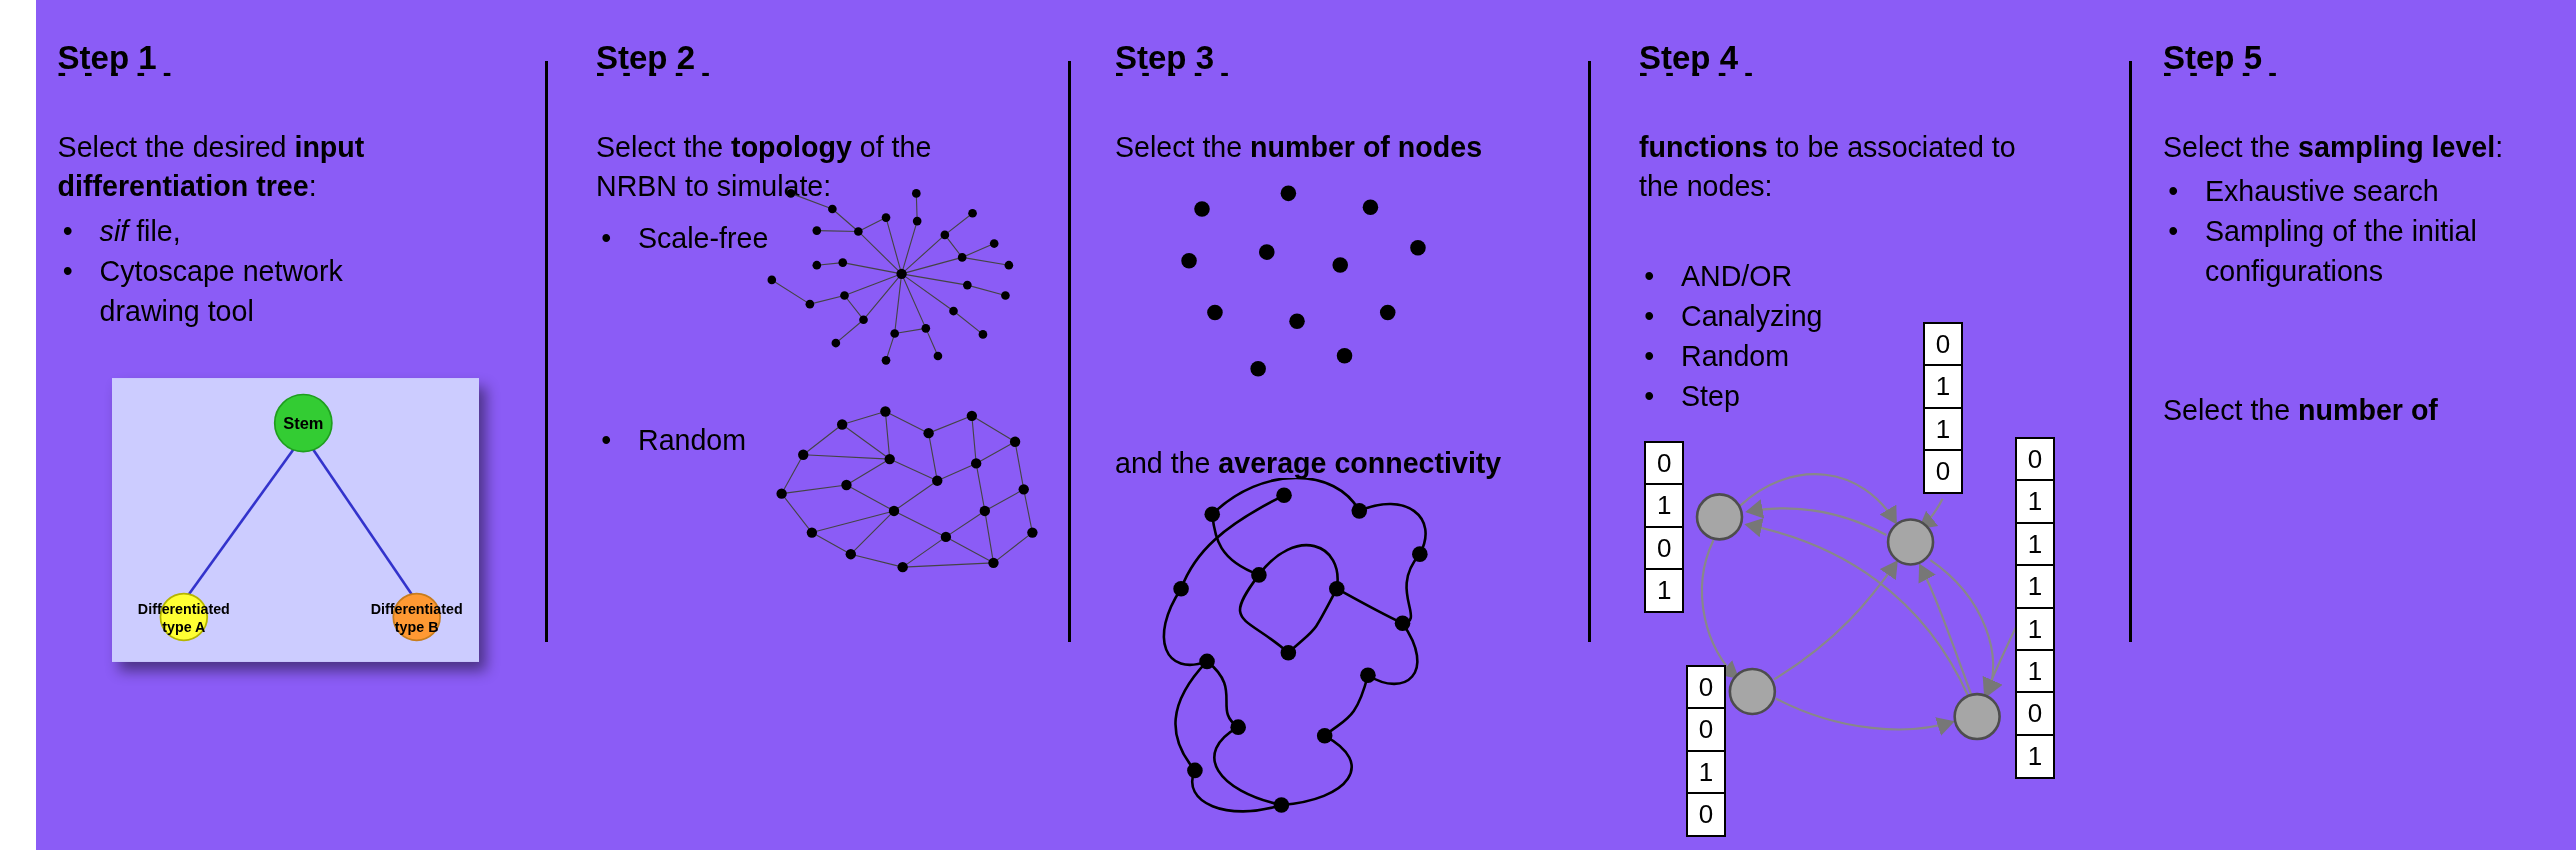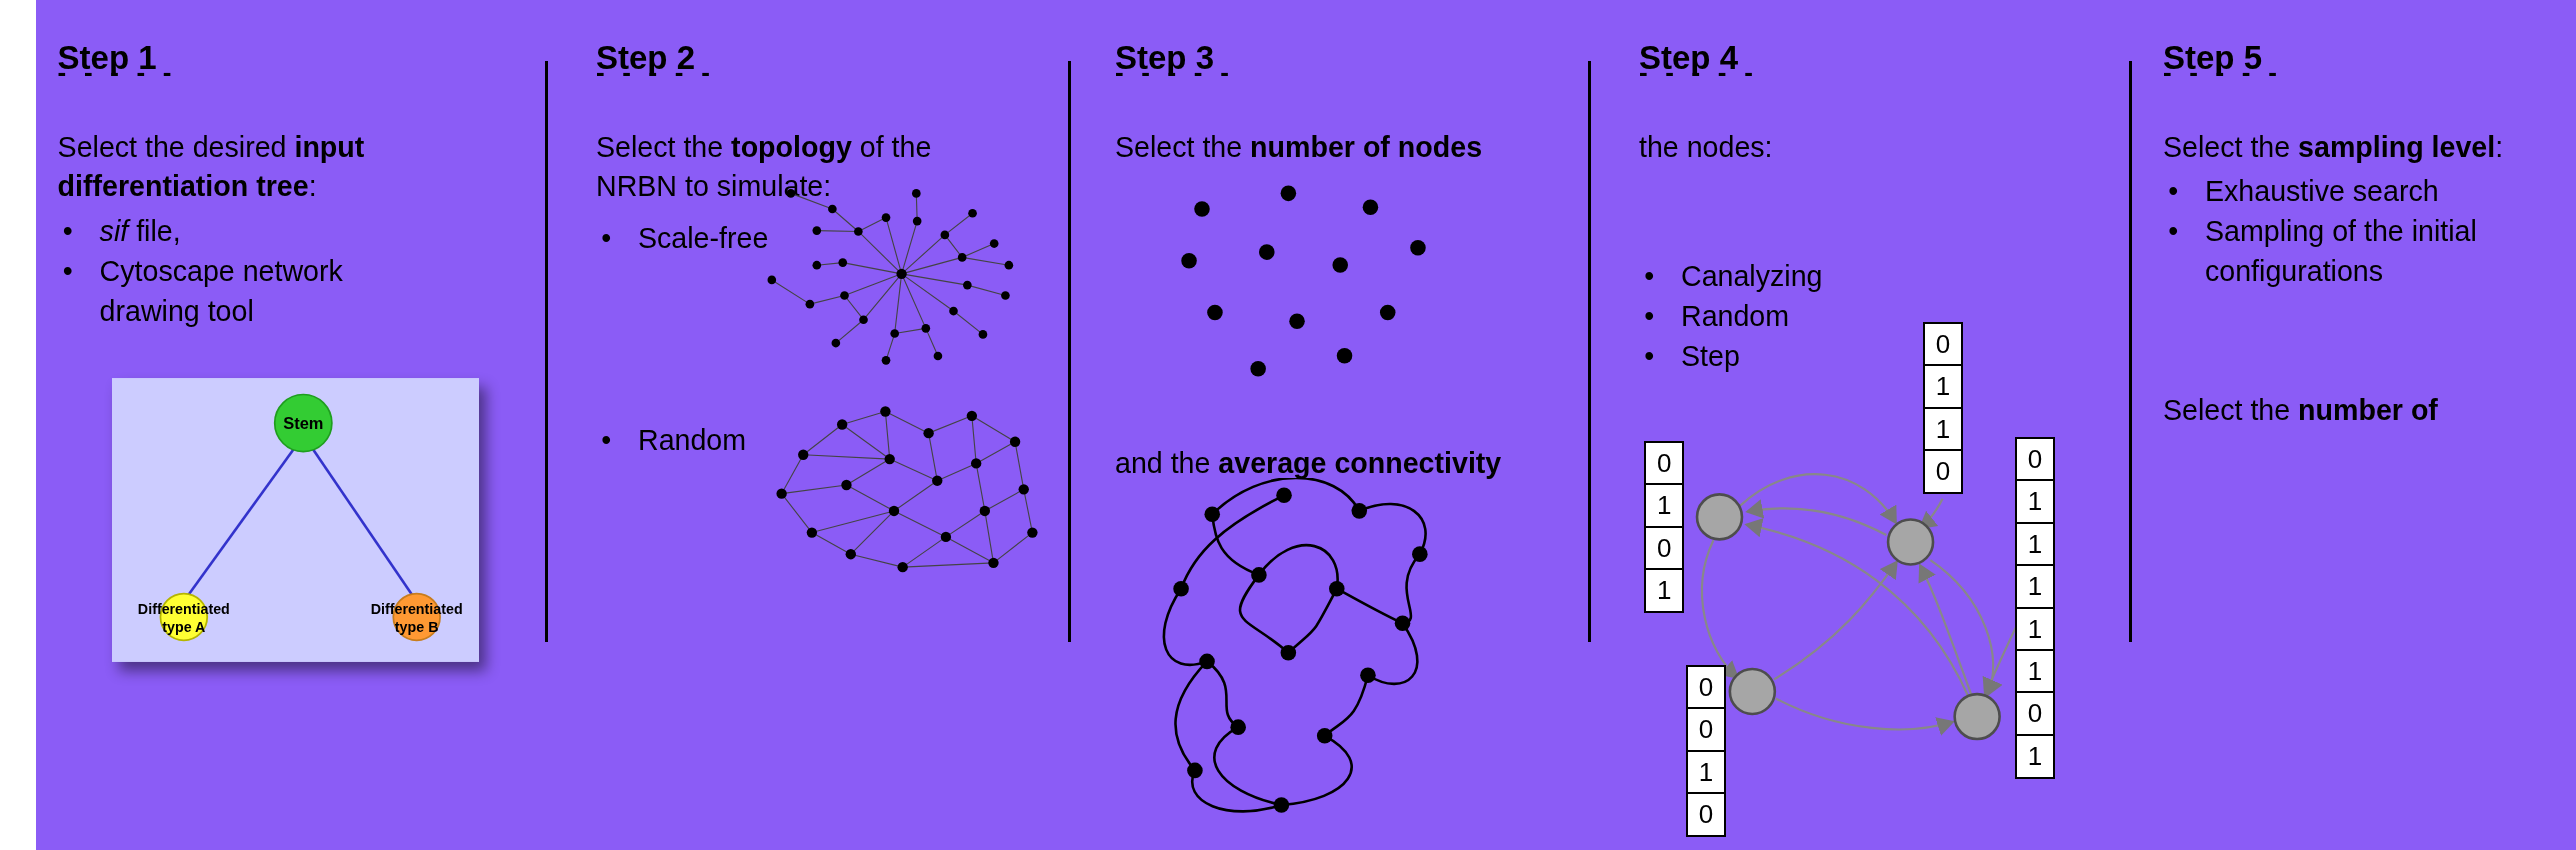--- a/index.html
+++ b/index.html
@@ -209,23 +209,25 @@
           <circle cx="162" cy="378" r="9"></circle>
           <circle cx="62" cy="338" r="9"></circle>
       </g>
     </svg>
   </section>
 
   <section class="col" style="left:1603px; width:485px">
     <h2 class="step-title">Step 4</h2>
     <div class="dashes">- - - - -</div>
     <div class="txt" style="top:128px; width:433px">
+      <div><b>functions</b><span> to be associated to</span></div>
       <div>the nodes:</div>
     </div>
     <div class="bullets" style="top:256px; width:277px">
+      <div class="li">AND/OR</div>
       <div class="li">Canalyzing</div>
       <div class="li">Random</div>
       <div class="li">Step</div>
     </div>
 
     <svg class="g net-svg" style="left:0px; top:312px" width="480" height="536" viewBox="0 0 555 620">
       <defs>
         <marker id="arrow" viewBox="0 0 10 10" refX="8" refY="5" markerWidth="9" markerHeight="9" orient="auto-start-reverse">
           <path d="M0,0 L9,5 L0,10 z" fill="#777"></path>
         </marker>

